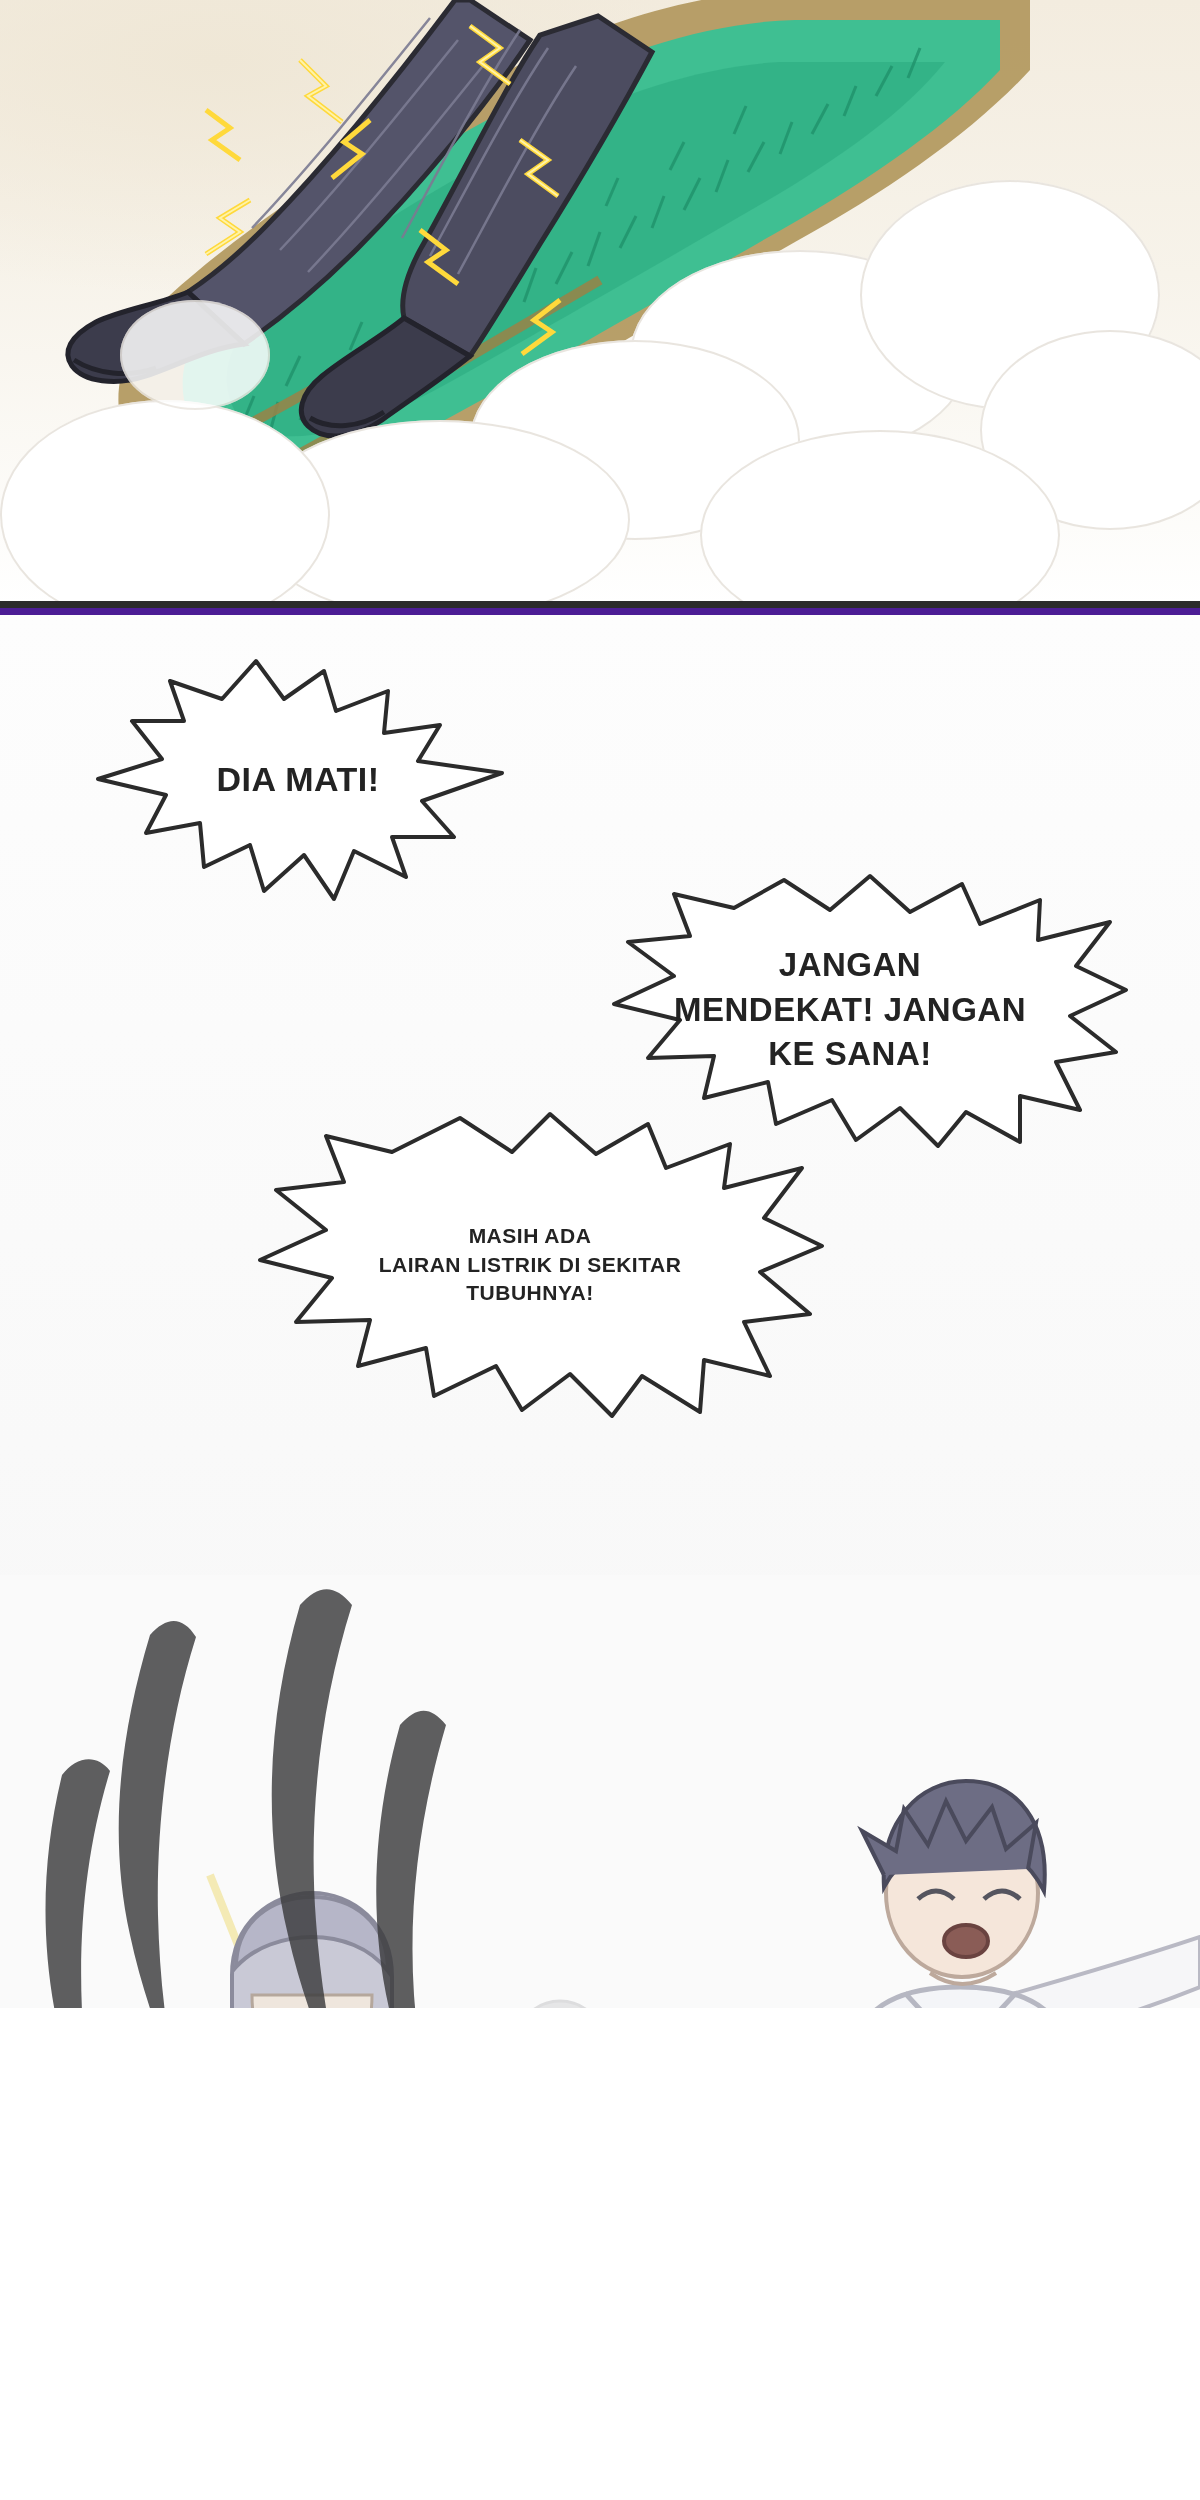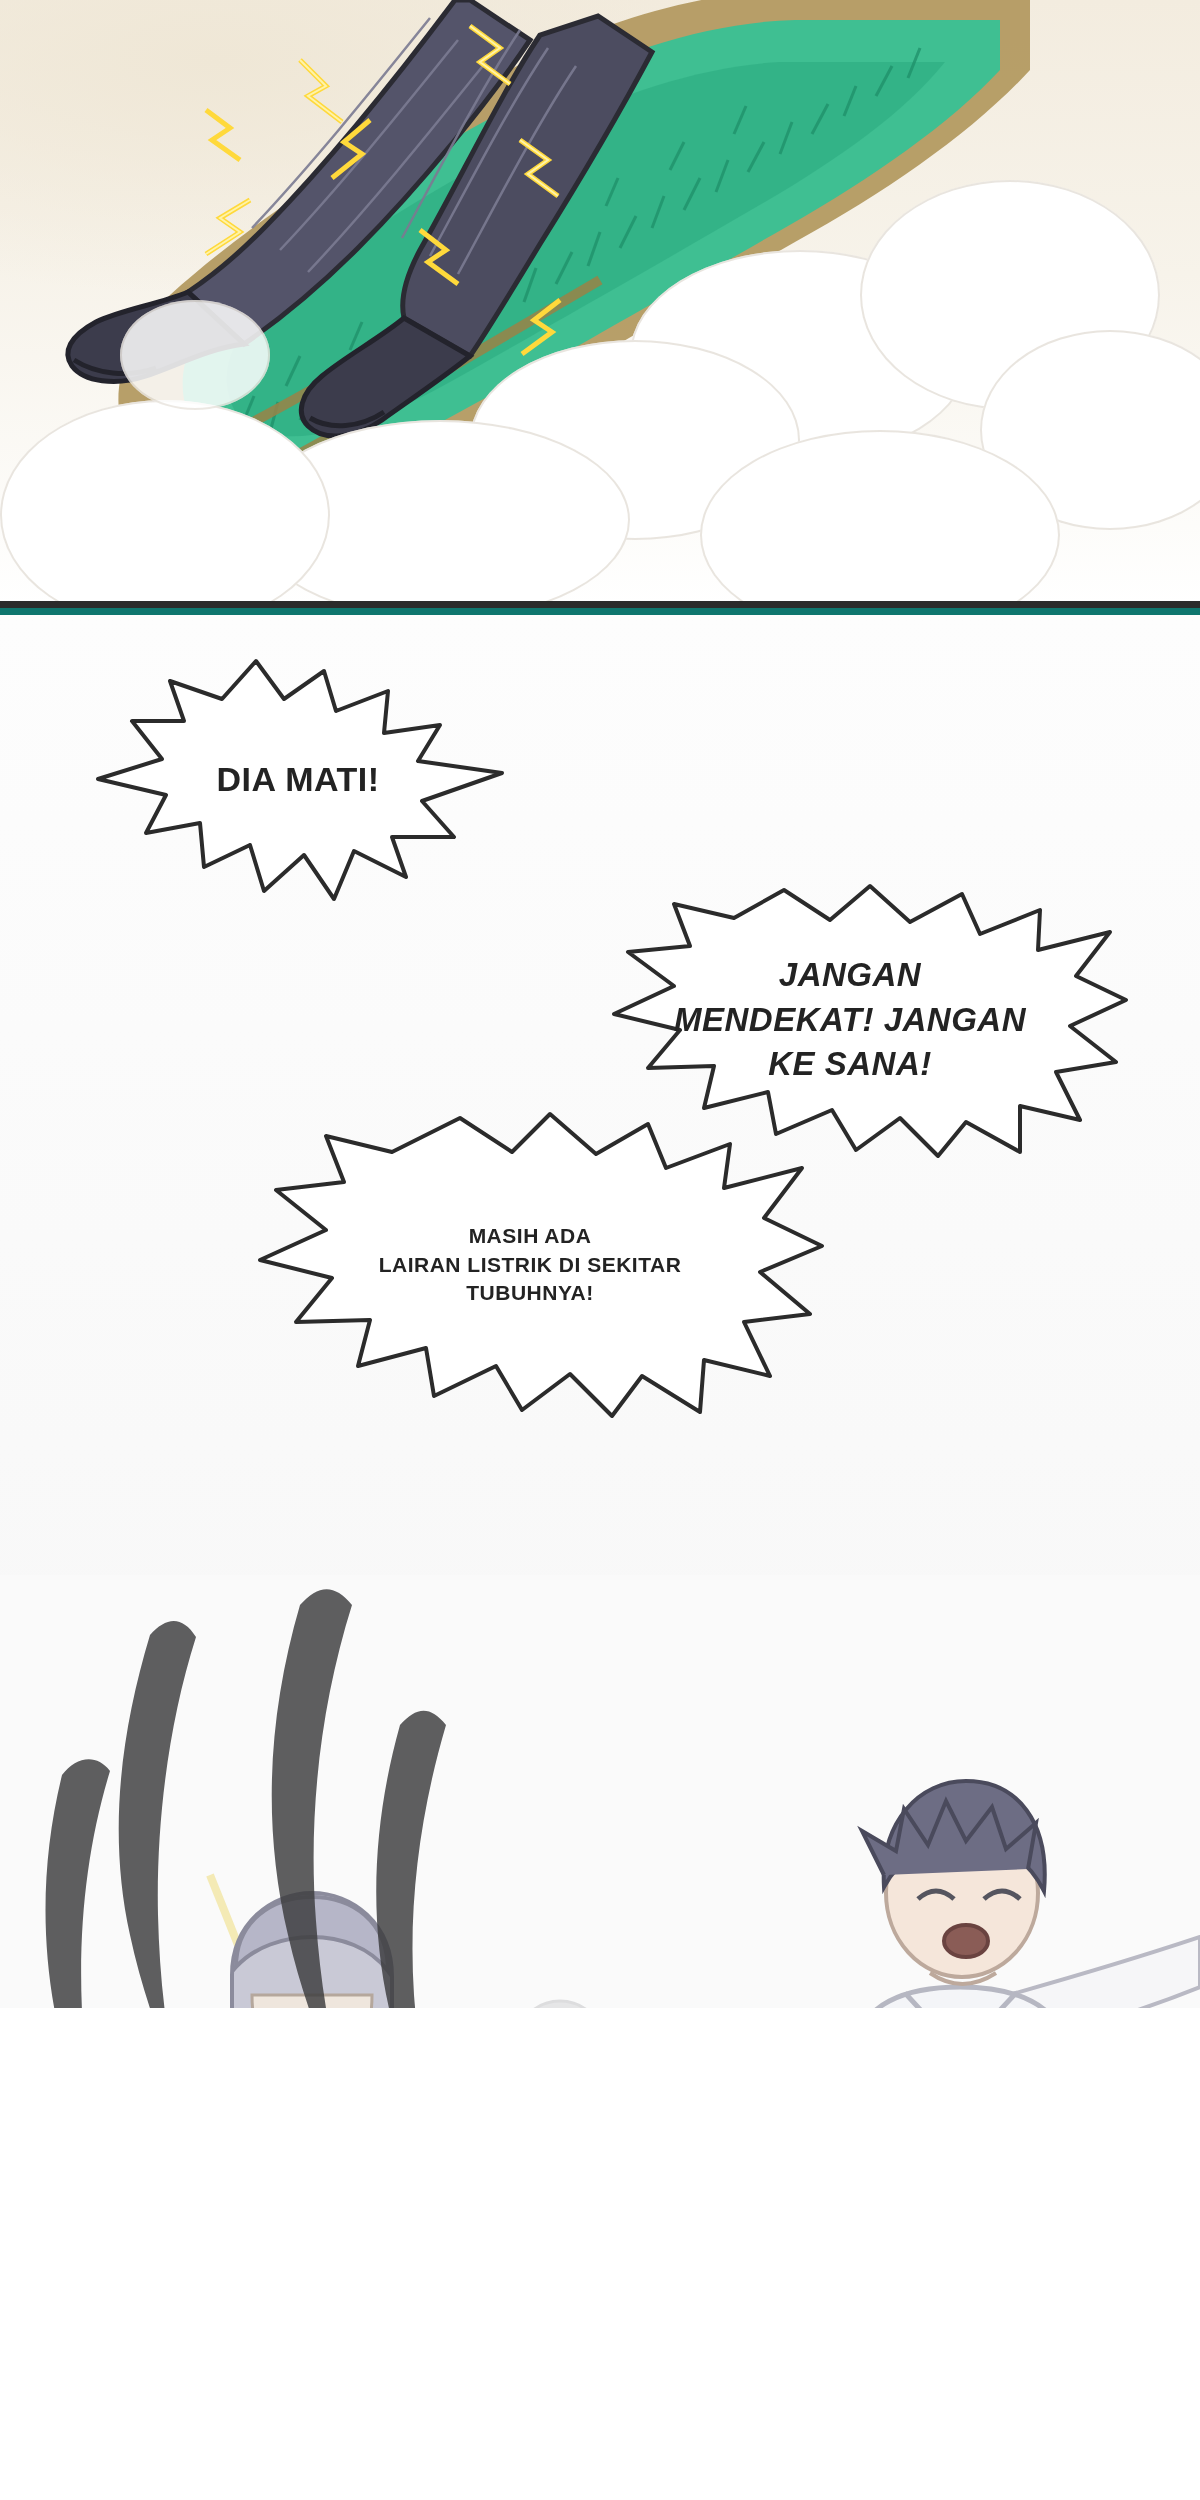--- a/index.html
+++ b/index.html
@@ -8,21 +8,21 @@
     background: #ffffff;
   }
   body {
     font-family: "Liberation Sans", sans-serif;
   }
   .page {
     position: relative;
     width: 1200px;
     height: 2008px;
     overflow: hidden;
-    background: #0f766e;
+    background: #4c1d95;
   }
 
   
   .panel-top {
     position: absolute;
     left: 0;
     top: 0;
     width: 1200px;
     height: 608px;
     overflow: hidden;
@@ -99,21 +99,21 @@
     line-height: 1.35;
     padding: 0 8%;
     box-sizing: border-box;
     white-space: pre-line;
   }
 
   
   #balloon-dia-mati { left: 88px;  top: 40px;  width: 420px; height: 250px; }
   #balloon-dia-mati .btext { font-size: 34px; }
 
-  #balloon-jangan   { left: 570px; top: 265px; width: 560px; height: 280px; font-style: italic; }
+  #balloon-jangan   { left: 570px; top: 255px; width: 560px; height: 280px; }
   #balloon-jangan .btext { font-size: 33px; }
 
   #balloon-masih    { left: 230px; top: 495px; width: 600px; height: 310px; }
   #balloon-masih .btext { font-size: 21px; }
 
   #balloon-hah      { left: 88px;  top: 1130px; width: 230px; height: 190px; }
   #balloon-hah .btext { font-size: 34px; justify-content: flex-start; padding-left: 40px; align-items: flex-start; padding-top: 56px;}
 
   
   .lower-art { position: absolute; left: 0; top: 960px; width: 1200px; height: 925px; overflow: hidden; }

